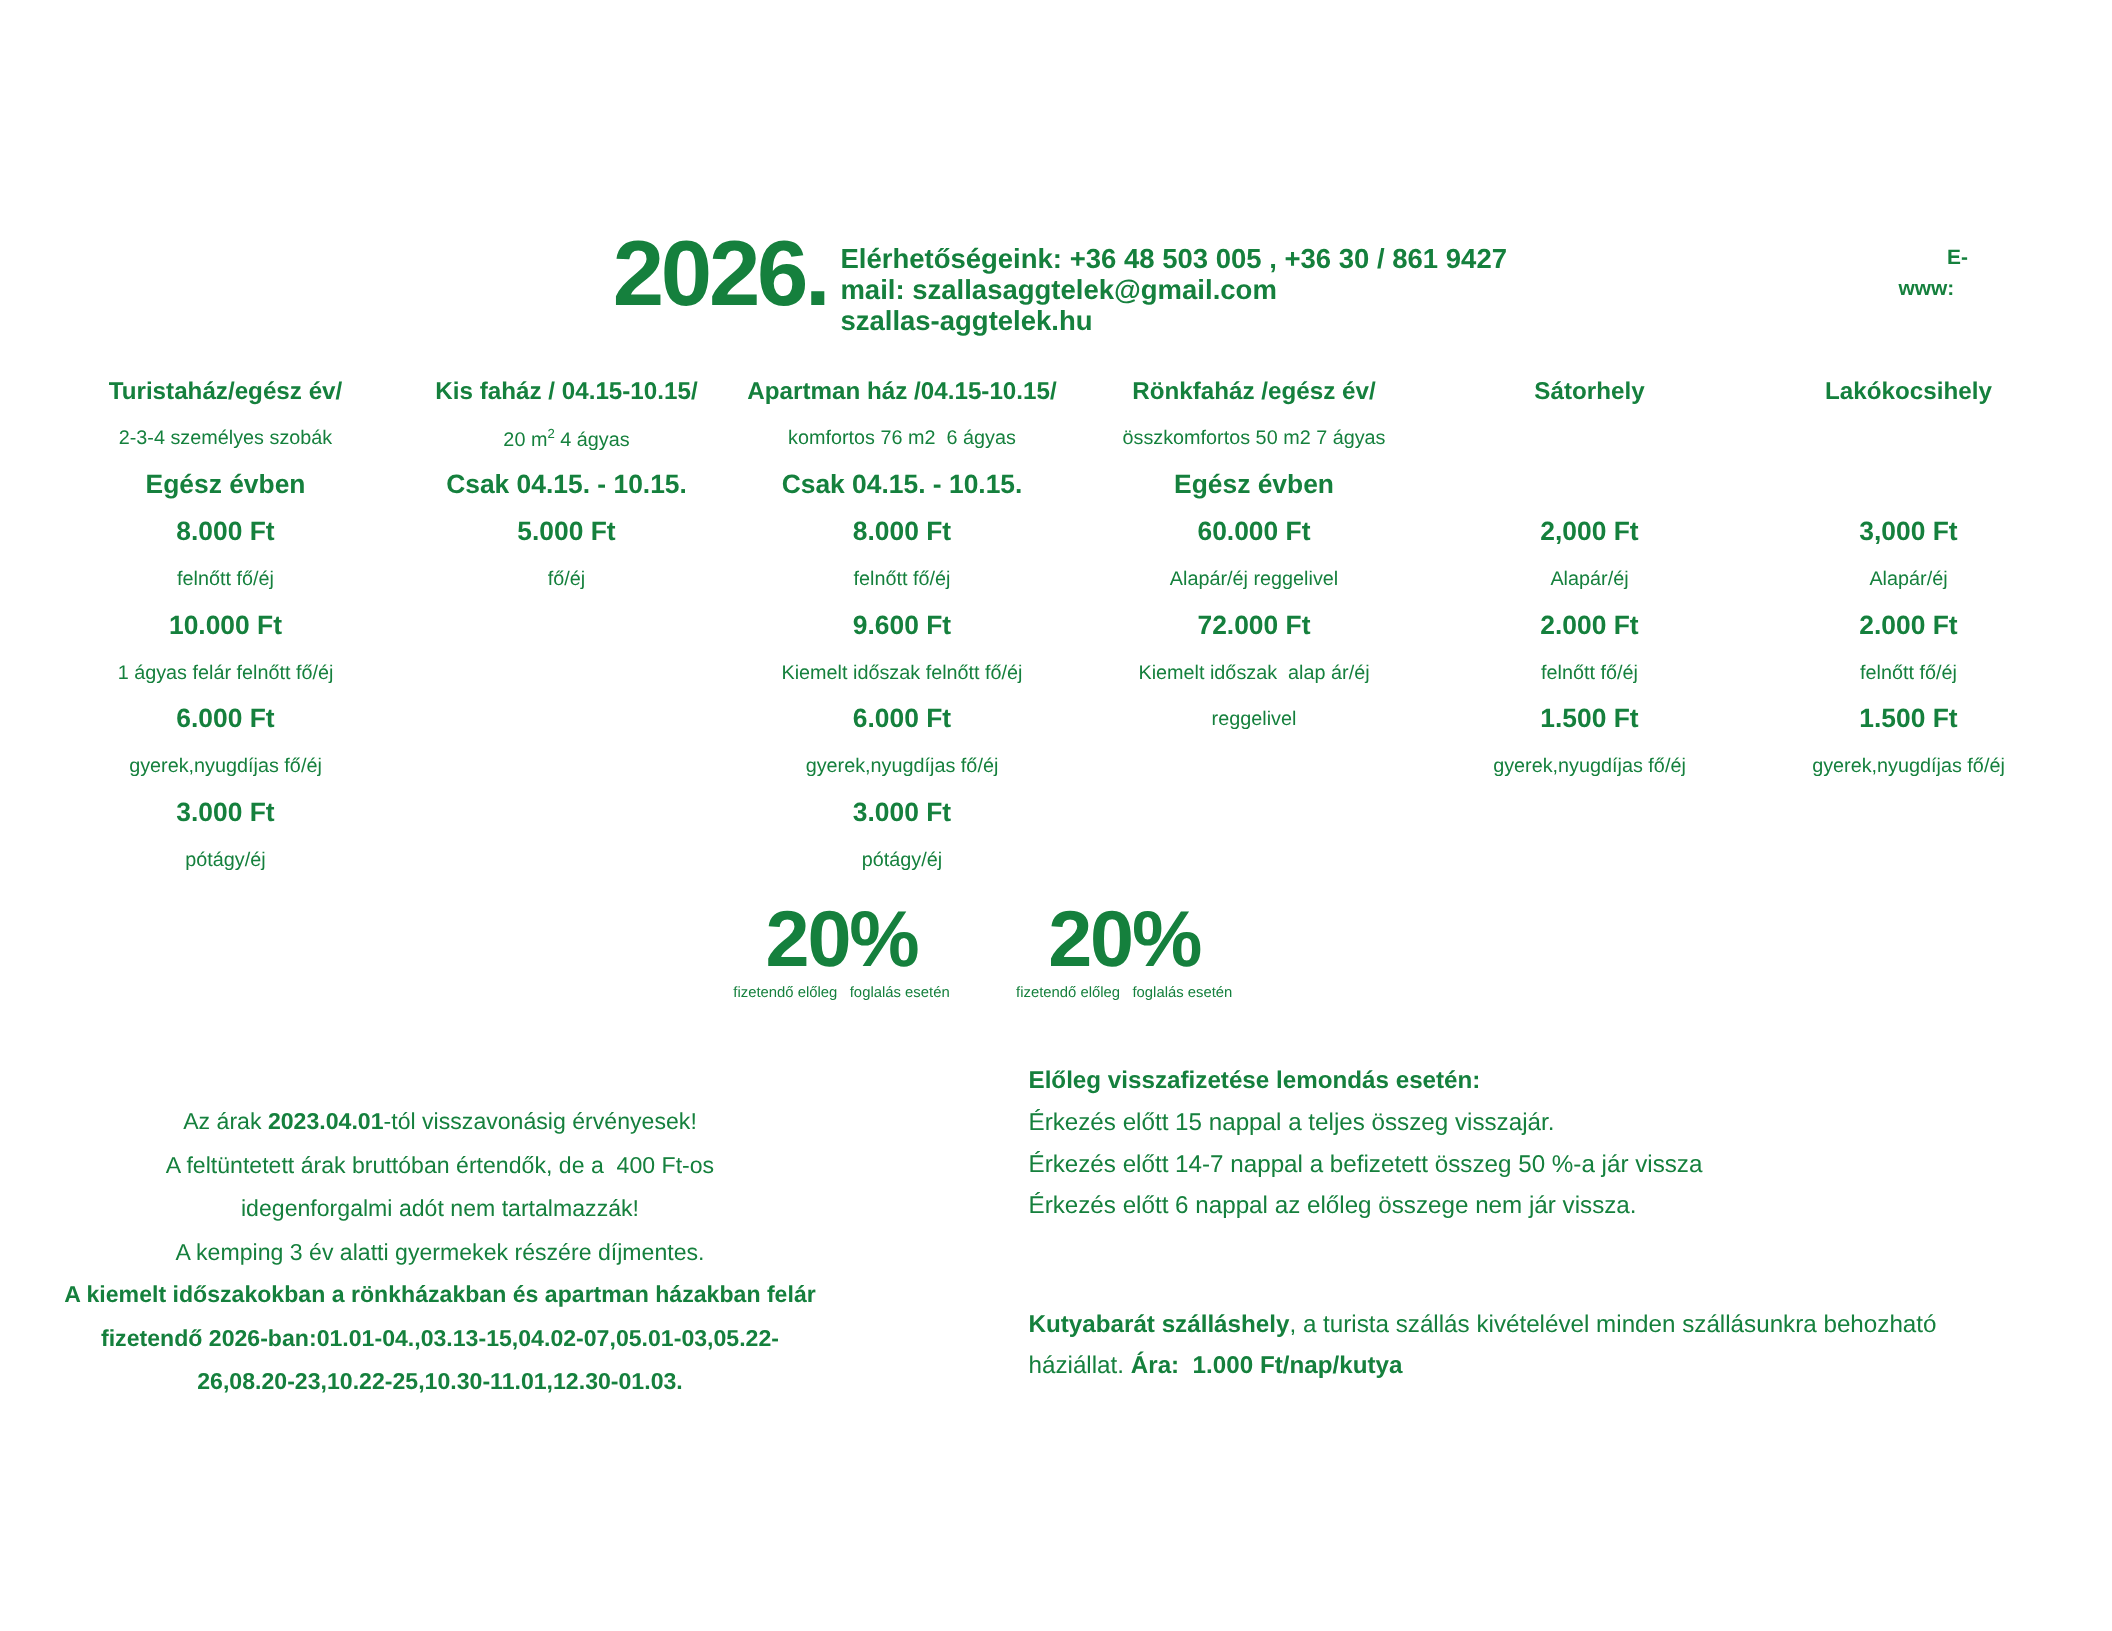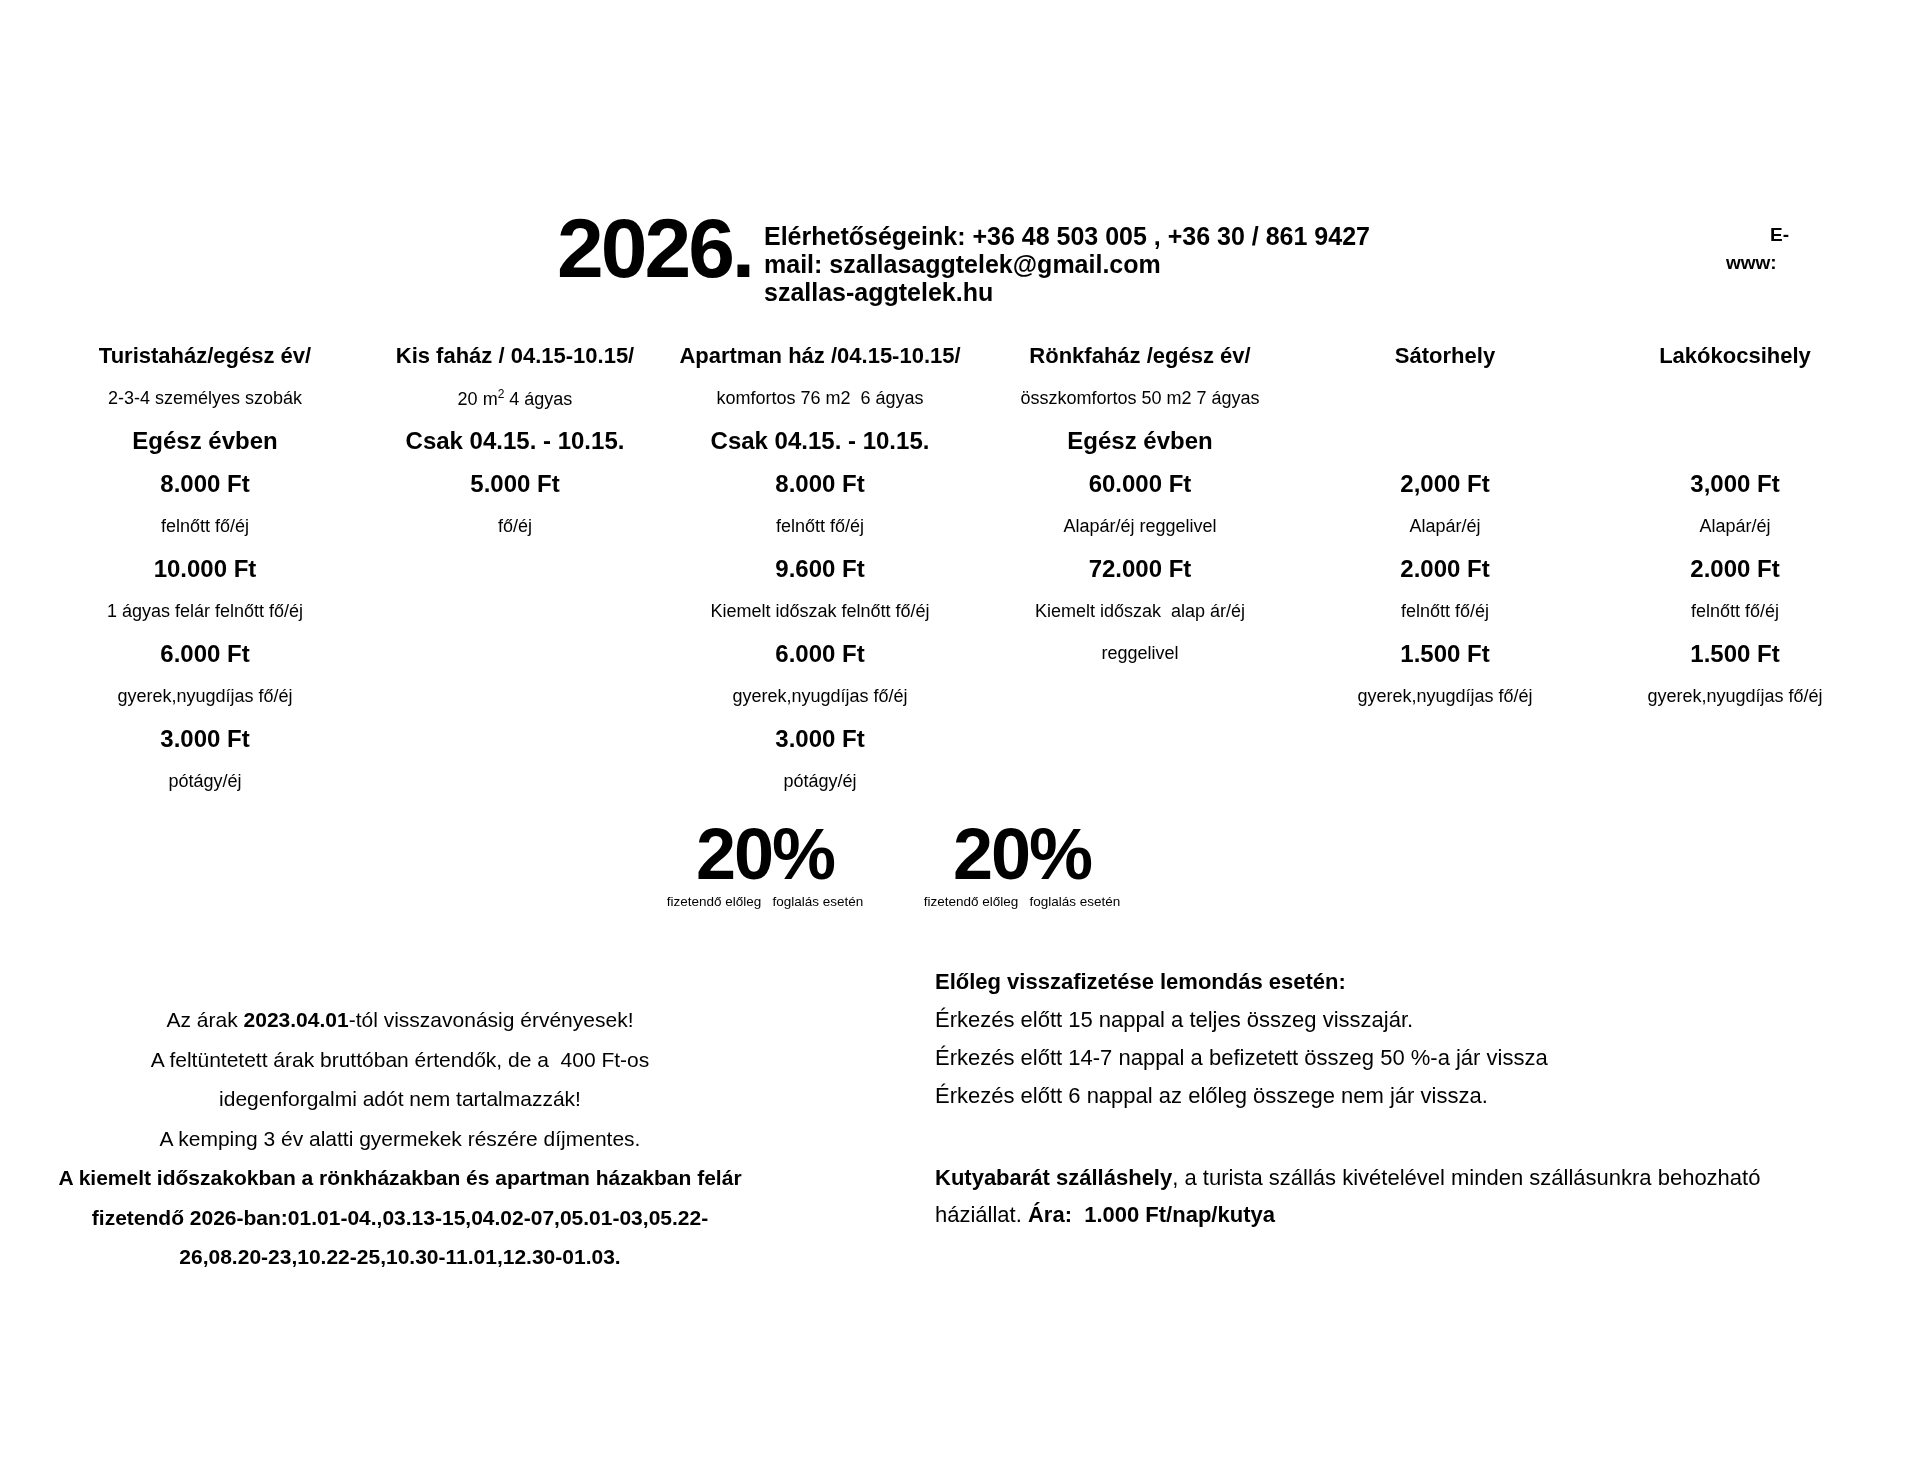--- a/index.html
+++ b/index.html
@@ -1,18 +1,18 @@
 <!DOCTYPE html>
 <html><head>
 <meta charset="utf-8">
 <style>
   html,body { margin:0; padding:0; background:#e8e8e8; }
   .page {
     position:relative; width:1920px; height:1483px;
-    background:#ffffff; color:#000000;
+    background:#ffffff; color:#15803d;
     font-family:"Liberation Sans","DejaVu Sans",sans-serif;
     overflow:hidden; margin:0 auto;
   }
   
   .year { position:absolute; left:557px; top:206px; font-size:84px; font-weight:700; letter-spacing:-3px; line-height:1; white-space:pre; }
   .contact { position:absolute; left:764px; top:222px; font-size:25px; font-weight:700; line-height:28px; }
   .contact div { white-space:pre; }
   .frag-e   { position:absolute; left:1770px; top:224px; font-size:19px; font-weight:700; }
   .frag-www { position:absolute; left:1726px; top:252px; font-size:19px; font-weight:700; }
 
@@ -44,21 +44,21 @@
     text-align:center; font-size:21px; line-height:39.5px;
   }
   .notes-left div { white-space:pre; }
   .b { font-weight:700; }
   .notes-right {
     position:absolute; left:935px; top:963px; width:845px;
     font-size:22px; line-height:38px;
   }
   .notes-right .heading { font-weight:700; }
   .notes-right div { white-space:pre; }
-  .dog { margin-top:44px; line-height:37px; white-space:normal !important; }
+  .dog { margin-top:70px; line-height:37px; white-space:normal !important; }
   .dog span { white-space:pre-wrap; }
 </style>
 </head>
 <body>
 
 <div class="page">
 
   <div class="year">2026.</div>
   <div class="contact">
     <div>Elérhetőségeink: +36 48 503 005 , +36 30 / 861 9427</div>

